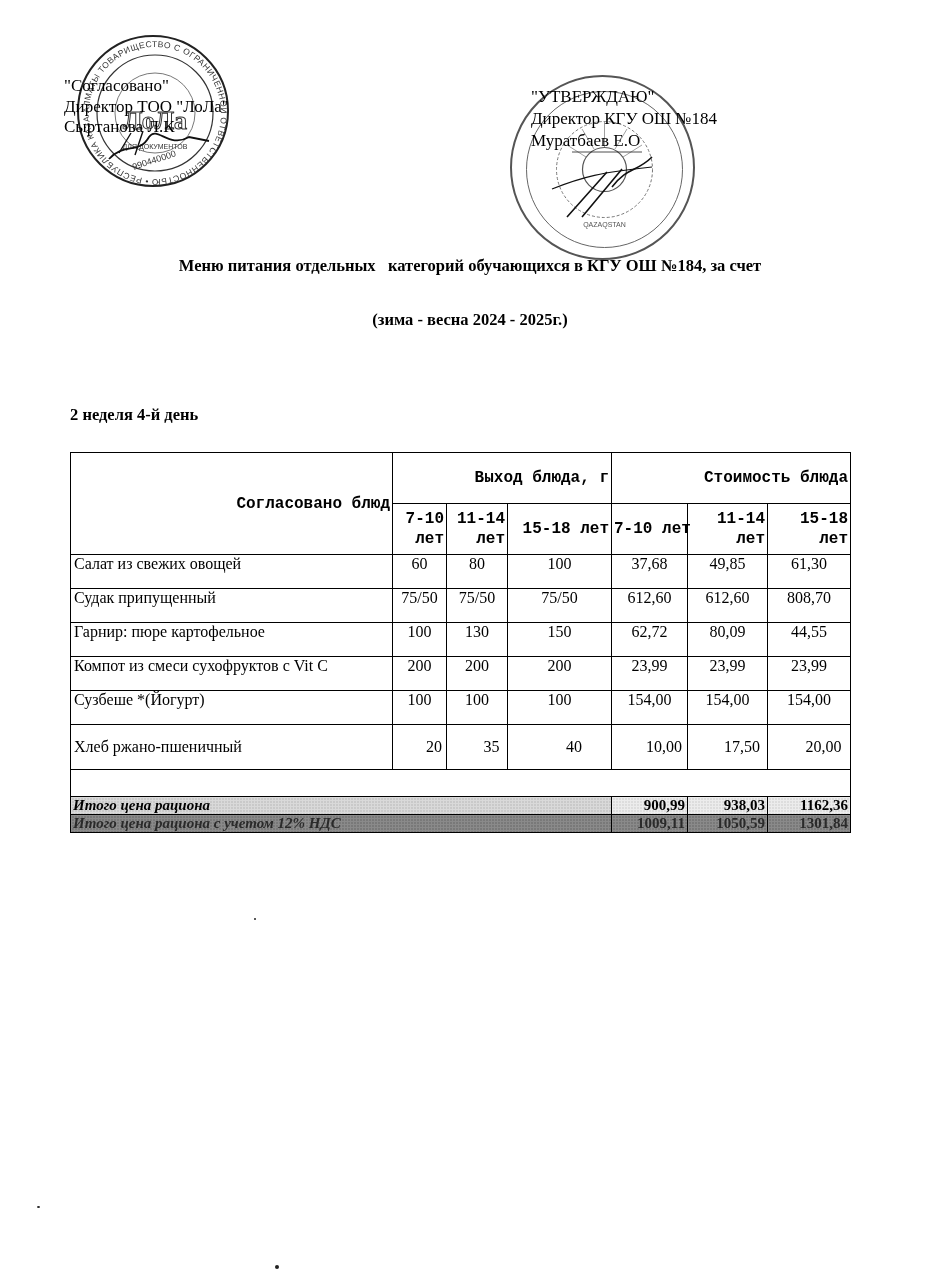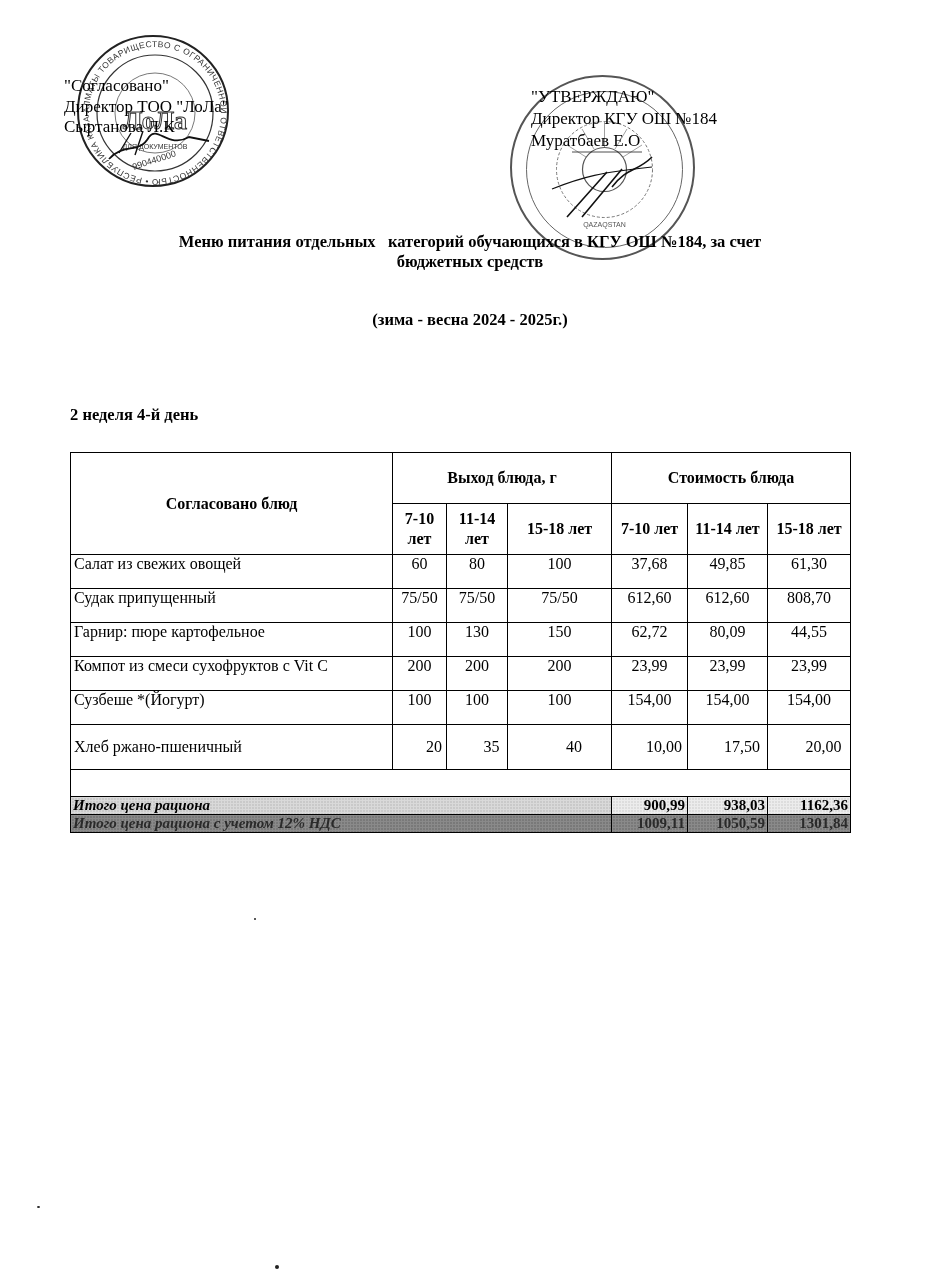--- a/index.html
+++ b/index.html
@@ -8,29 +8,29 @@
   .abs { position: absolute; }
 
   
   .stamp { position: absolute; border-radius: 50%; border: 2px solid #222; box-sizing: border-box; }
   .stamp svg { position: absolute; left: 0; top: 0; }
 
   .approval-left { left: 64px; top: 76px; font-size: 17px; line-height: 20.5px; z-index: 2; }
   .approval-right { left: 531px; top: 86px; font-size: 17px; line-height: 22px; z-index: 2; }
   .approval-left div, .approval-right div { white-space: nowrap; }
 
-  .title { left: 60px; width: 820px; top: 232px; text-align: center; font-weight: bold;
+  .title { left: 60px; width: 820px; top: 256px; text-align: center; font-weight: bold;
            font-size: 16.5px; line-height: 20px; z-index: 2; }
   .season { left: 60px; width: 820px; top: 310px; text-align: center; font-weight: bold; font-size: 16.5px; }
   .day-label { left: 70px; top: 405px; font-weight: bold; font-size: 16.5px; }
 
   table.menu { position: absolute; left: 70px; top: 452px; border-collapse: collapse;
                width: 780px; table-layout: fixed; font-size: 16px; }
   table.menu td, table.menu th { border: 1.5px solid #000; padding: 0 2px; }
-  table.menu th { font-weight: bold; text-align: center; line-height: 20px; }
+  table.menu th { font-weight: bold; text-align: right; line-height: 20px; font-family: Liberation Mono, monospace; }
   .h1 th { height: 50px; }
   .h2 th { height: 50px; }
   .name-cell { text-align: left; white-space: nowrap; padding-left: 3px !important; }
   .num { text-align: center; }
   .data-row td { height: 33px; vertical-align: top; padding-top: 3px; font-family: Liberation Serif, serif; }
   .data-row.tall td { height: 44px; vertical-align: middle; padding-top: 0; padding-left: 31px; }
   .blank-row td { height: 26px; border-bottom: 1.5px solid #000; }
   .total-row td { height: 17px; font-weight: bold; font-size: 15px; line-height: 17px; padding-top: 0; padding-bottom: 0; }
   .total-row .lbl { font-style: italic; text-align: left; }
   .total-row .val { text-align: right; }
@@ -92,21 +92,20 @@
 </div>
 
 <div class="abs approval-right">
   <div>"УТВЕРЖДАЮ"</div>
   <div>Директор КГУ ОШ №184</div>
   <div>Муратбаев Е.О</div>
 </div>
 
 <div class="abs title">
   <div style="white-space:pre;">Меню питания отдельных   категорий обучающихся в КГУ ОШ №184, за счет</div>
-  <div>бюджетных средств</div>
 </div>
 <div class="abs season">(зима - весна 2024 - 2025г.)</div>
 <div class="abs day-label">2 неделя 4-й день</div>
 
 <table class="menu">
   <colgroup>
     <col style="width:322px">
       <col style="width:54px">
       <col style="width:61px">
       <col style="width:104px">

